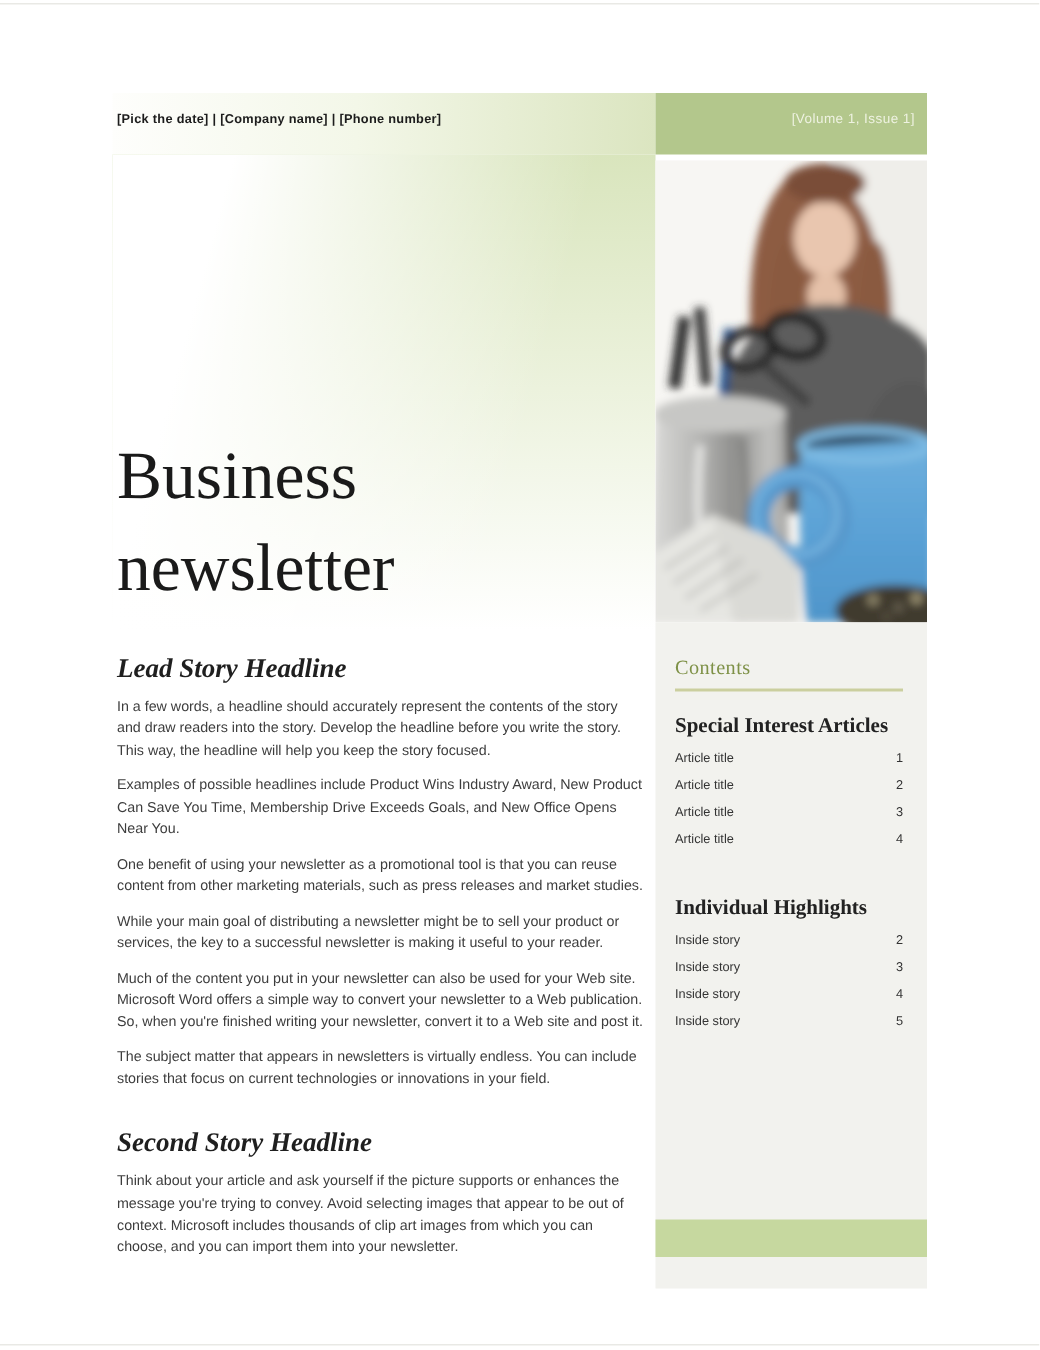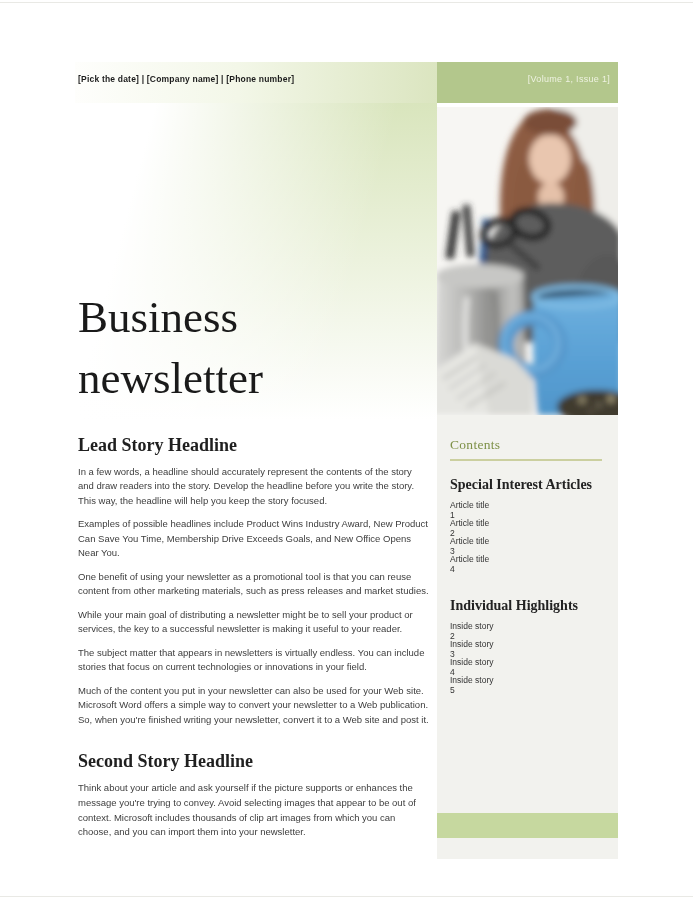--- a/index.html
+++ b/index.html
@@ -54,37 +54,37 @@
     letter-spacing:0.3px;margin:0 0 6px 0;font-weight:normal;
   }
   .contents-rule{height:2px;background:#cbcf9f;margin-bottom:16px;}
   .toc-section{margin-bottom:18px;}
   .toc-section-title{
     font-family:"Liberation Serif",serif;font-size:14px;font-weight:bold;
     color:#222222;margin:0 0 7px 0;
   }
   .toc-row{
     display:flex;justify-content:space-between;align-items:baseline;
-    font-size:8.5px;color:#333333;height:18px;flex-direction:column;
+    font-size:8.5px;color:#333333;height:18px;
   }
   .sidebar-footer{
     position:absolute;left:437px;top:813px;width:181px;height:25px;background:#c6d89f;
   }
 
   
   .main{
     position:absolute;left:78px;top:287px;width:352px;color:#3d3d3d;
   }
   .doc-title{
     font-family:"Liberation Serif",serif;font-size:45px;line-height:1.35;
     font-weight:normal;color:#1a1a1a;margin:0 0 26px 0;width:330px;
   }
   .headline{
     font-family:"Liberation Serif",serif;font-size:18px;font-weight:bold;
-    color:#1f1f1f;margin:0 0 9px 0;
+    color:#1f1f1f;margin:0 0 9px 0;font-style:italic;
   }
   .headline.second{margin-top:24px;}
   .main p{
     font-size:9.5px;line-height:1.53;margin:0 0 9px 0;color:#3d3d3d;
   }
 </style>
 </head>
 <body>
 
 <div class="edge-line edge-top"></div>
@@ -215,20 +215,20 @@
 <div class="sidebar-footer"></div>
 
 <div class="main">
   <h1 class="doc-title">Business newsletter</h1>
 
   <h2 class="headline">Lead Story Headline</h2>
   <p>In a few words, a headline should accurately represent the contents of the story and draw readers into the story. Develop the headline before you write the story. This way, the headline will help you keep the story focused.</p>
   <p>Examples of possible headlines include Product Wins Industry Award, New Product Can Save You Time, Membership Drive Exceeds Goals, and New Office Opens Near You.</p>
   <p>One benefit of using your newsletter as a promotional tool is that you can reuse content from other marketing materials, such as press releases and market studies.</p>
   <p>While your main goal of distributing a newsletter might be to sell your product or services, the key to a successful newsletter is making it useful to your reader.</p>
+  <p>Much of the content you put in your newsletter can also be used for your Web site. Microsoft Word offers a simple way to convert your newsletter to a Web publication. So, when you're finished writing your newsletter, convert it to a Web site and post it.</p>
   <p>The subject matter that appears in newsletters is virtually endless. You can include stories that focus on current technologies or innovations in your field.</p>
-  <p>Much of the content you put in your newsletter can also be used for your Web site. Microsoft Word offers a simple way to convert your newsletter to a Web publication. So, when you're finished writing your newsletter, convert it to a Web site and post it.</p>
 
   <h2 class="headline second">Second Story Headline</h2>
   <p>Think about your article and ask yourself if the picture supports or enhances the message you're trying to convey. Avoid selecting images that appear to be out of context. Microsoft includes thousands of clip art images from which you can choose, and you can import them into your newsletter.</p>
 </div>
 
 <div class="edge-line edge-bottom"></div>
 
 </body></html>

